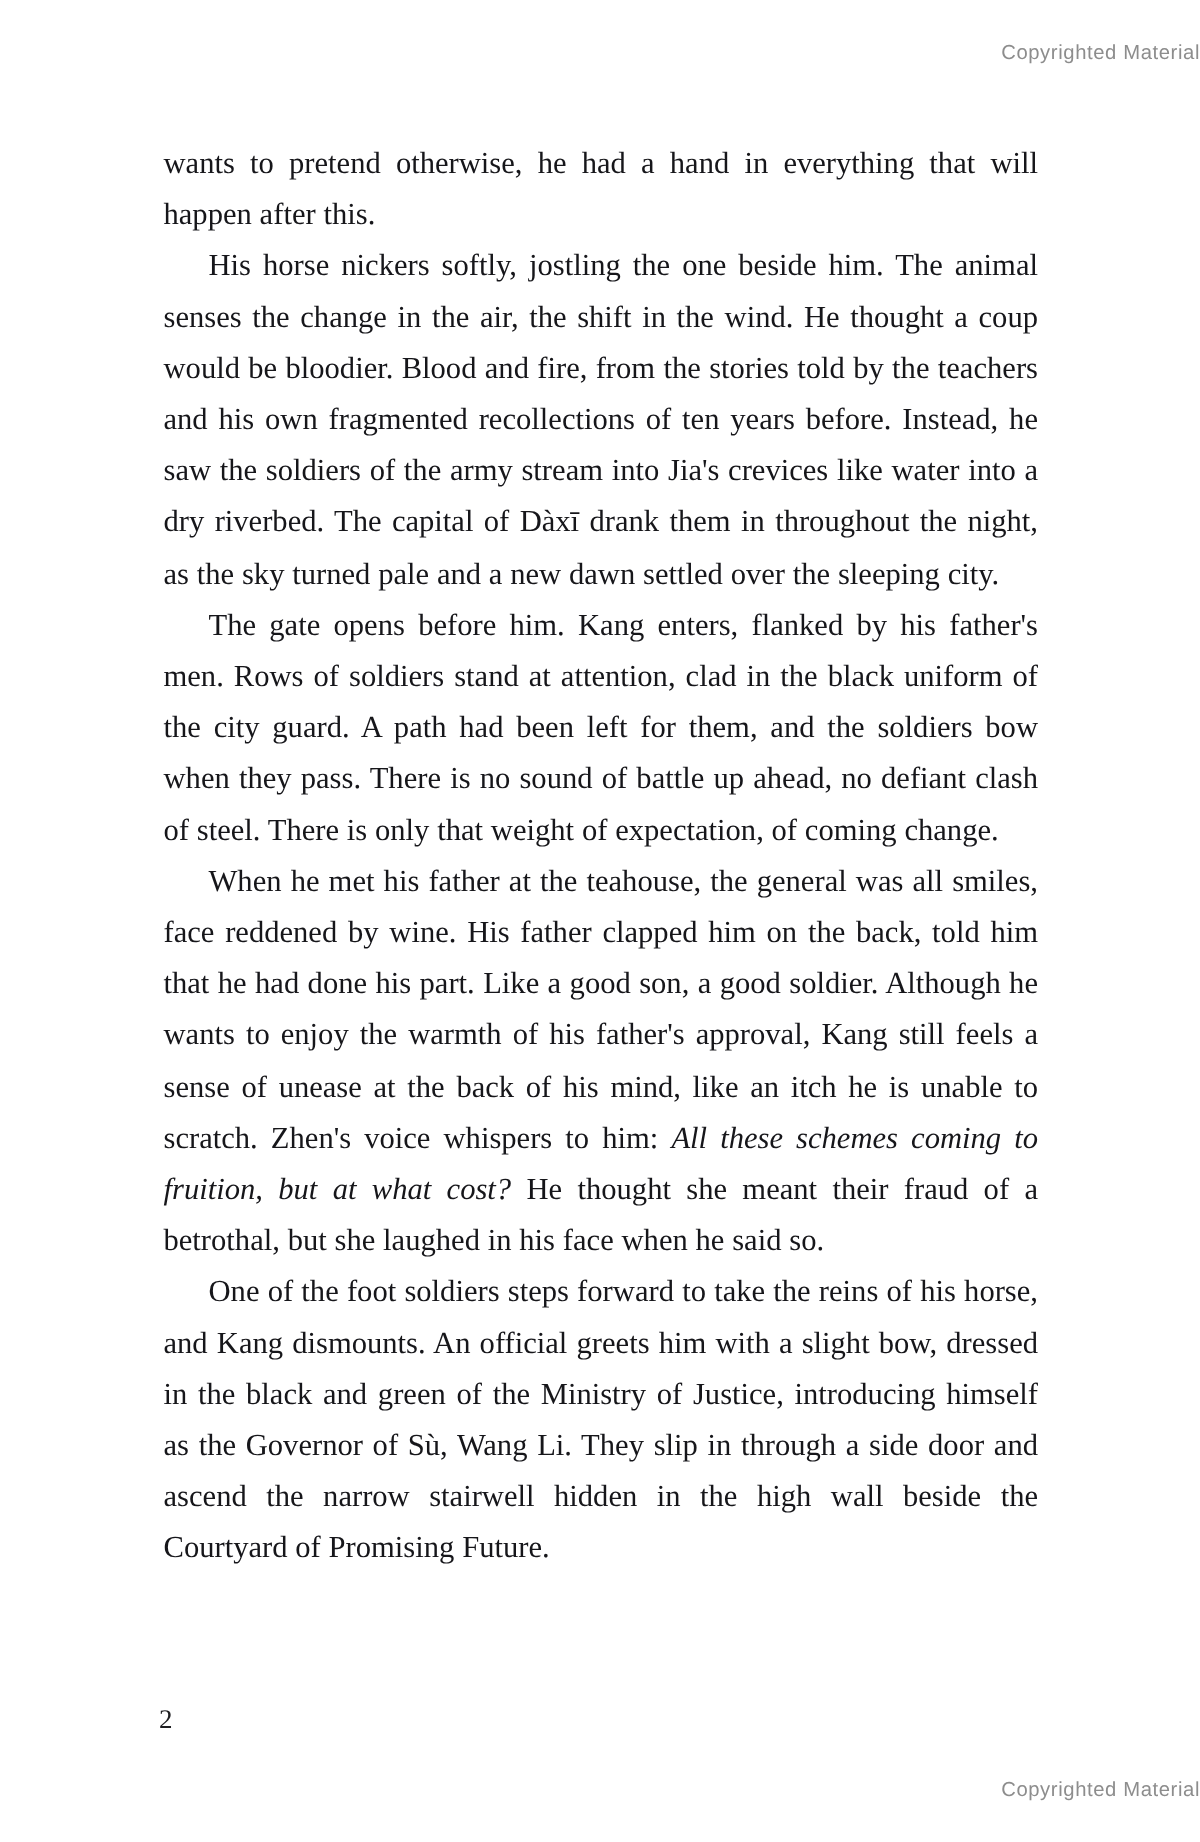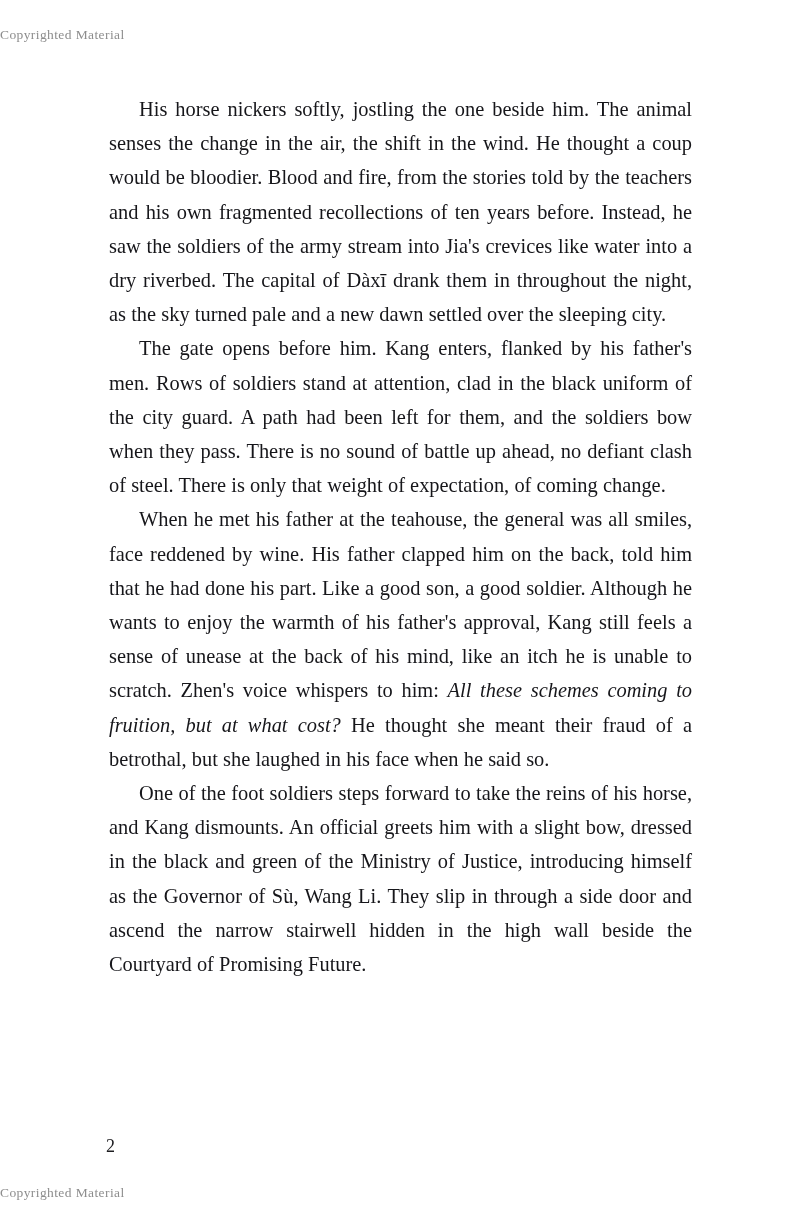--- a/index.html
+++ b/index.html
@@ -17,22 +17,22 @@
     position: relative;
     width: 800px;
     height: 1228px;
     box-sizing: border-box;
     overflow: hidden;
   }
   .watermark {
     position: absolute;
     left: 0;
     width: 800px;
-    text-align: left;
-    font-family: Liberation Serif, serif;
+    text-align: right;
+    font-family: Liberation Sans, sans-serif;
     font-size: 13.5px;
     letter-spacing: 0.4px;
     color: #8d8d8d;
   }
   .watermark-top { top: 27px; }
   .watermark-bottom { top: 1185px; }
 
   .textblock {
     position: absolute;
     left: 109px;
@@ -68,20 +68,21 @@
 </style>
 </head>
 <body>
 
 <div class="page">
 
   <div class="watermark watermark-top">Copyrighted Material</div>
 
   <div class="textblock">
 
+    <p>wants to pretend otherwise, he had a hand in everything that will happen after this.</p>
 
     <p class="indent">His horse nickers softly, jostling the one beside him. The animal senses the change in the air, the shift in the wind. He thought a coup would be bloodier. Blood and fire, from the stories told by the teachers and his own fragmented recollections of ten years before. Instead, he saw the soldiers of the army stream into Jia's crevices like water into a dry riverbed. The capital of Dàxī drank them in throughout the night, as the sky turned pale and a new dawn settled over the sleeping city.</p>
 
     <p class="indent">The gate opens before him. Kang enters, flanked by his father's men. Rows of soldiers stand at attention, clad in the black uniform of the city guard. A path had been left for them, and the soldiers bow when they pass. There is no sound of battle up ahead, no defiant clash of steel. There is only that weight of expectation, of coming change.</p>
 
     <p class="indent"><span>When he met his father at the teahouse, the general was all smiles, face reddened by wine. His father clapped him on the back, told him that he had done his part. Like a good son, a good soldier. Although he wants to enjoy the warmth of his father's approval, Kang still feels a sense of unease at the back of his mind, like an itch he is unable to scratch. Zhen's voice whispers to him: </span><em>All these schemes coming to fruition, but at what cost?</em><span> He thought she meant their fraud of a betrothal, but she laughed in his face when he said so.</span></p>
 
     <p class="indent">One of the foot soldiers steps forward to take the reins of his horse, and Kang dismounts. An official greets him with a slight bow, dressed in the black and green of the Ministry of Justice, introducing himself as the Governor of Sù, Wang Li. They slip in through a side door and ascend the narrow stairwell hidden in the high wall beside the Courtyard of Promising Future.</p>
 
   </div>

